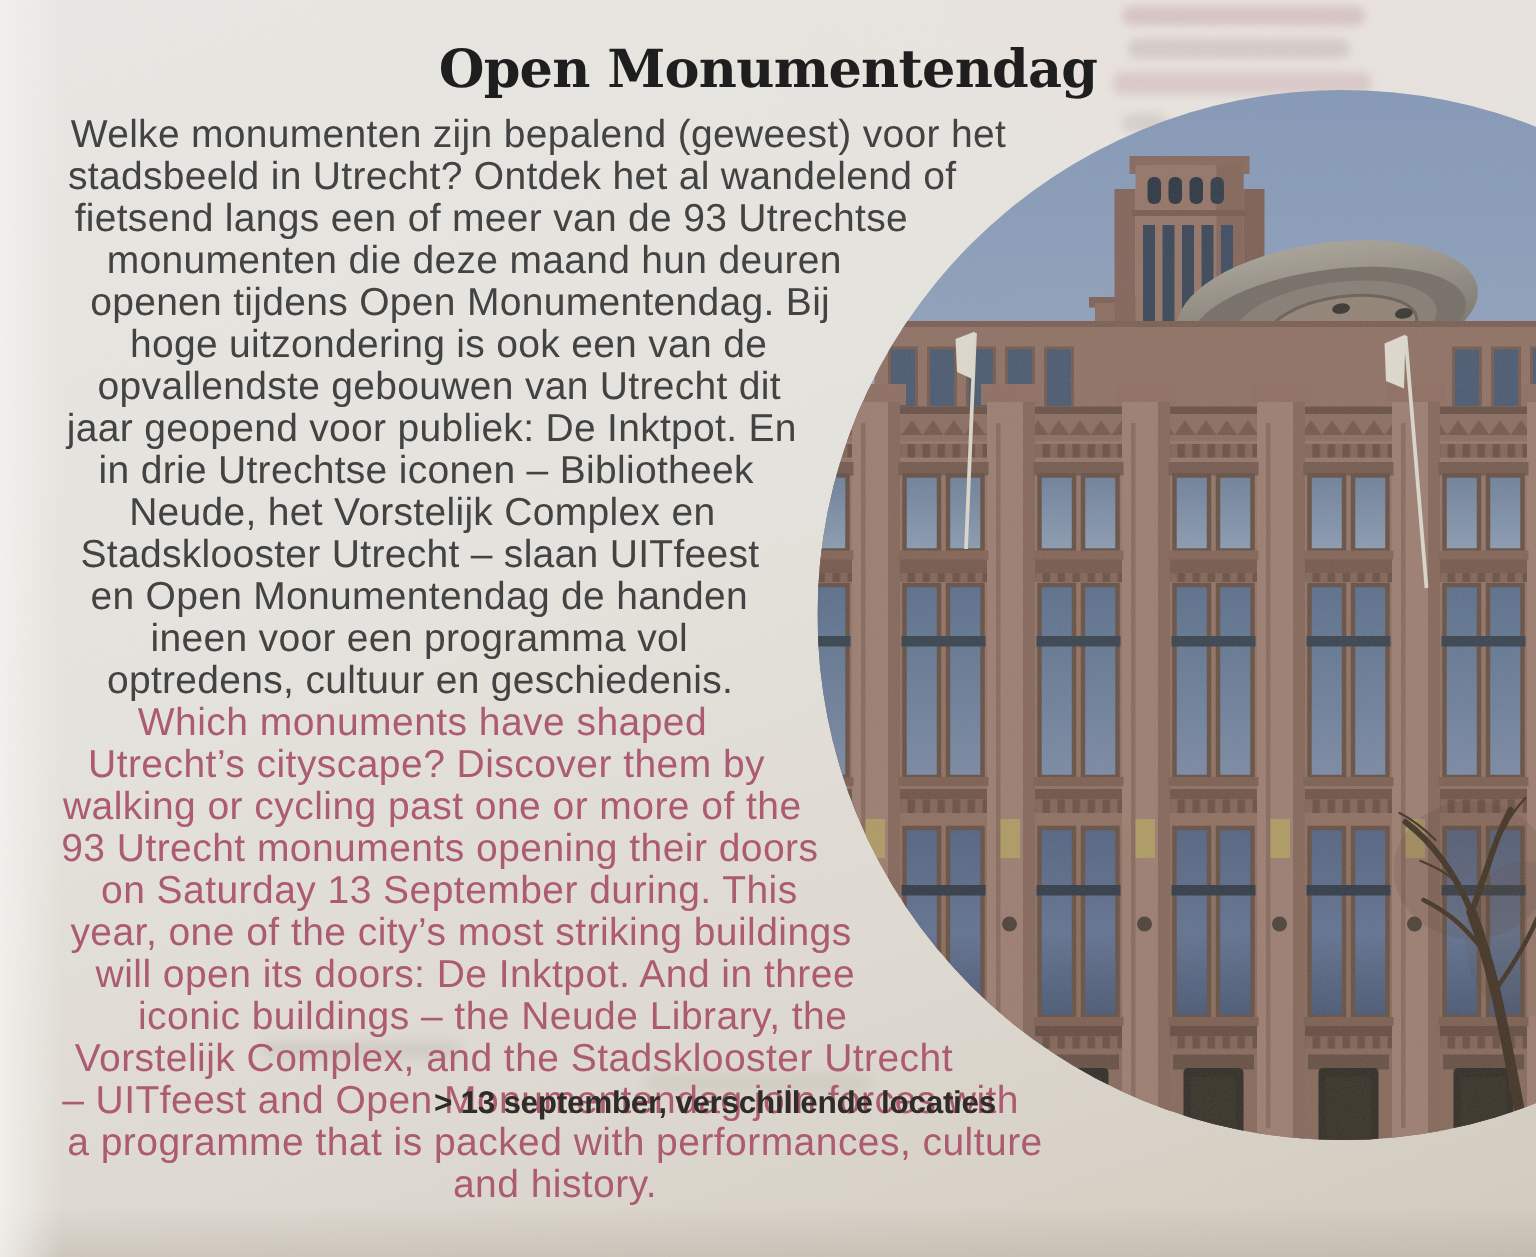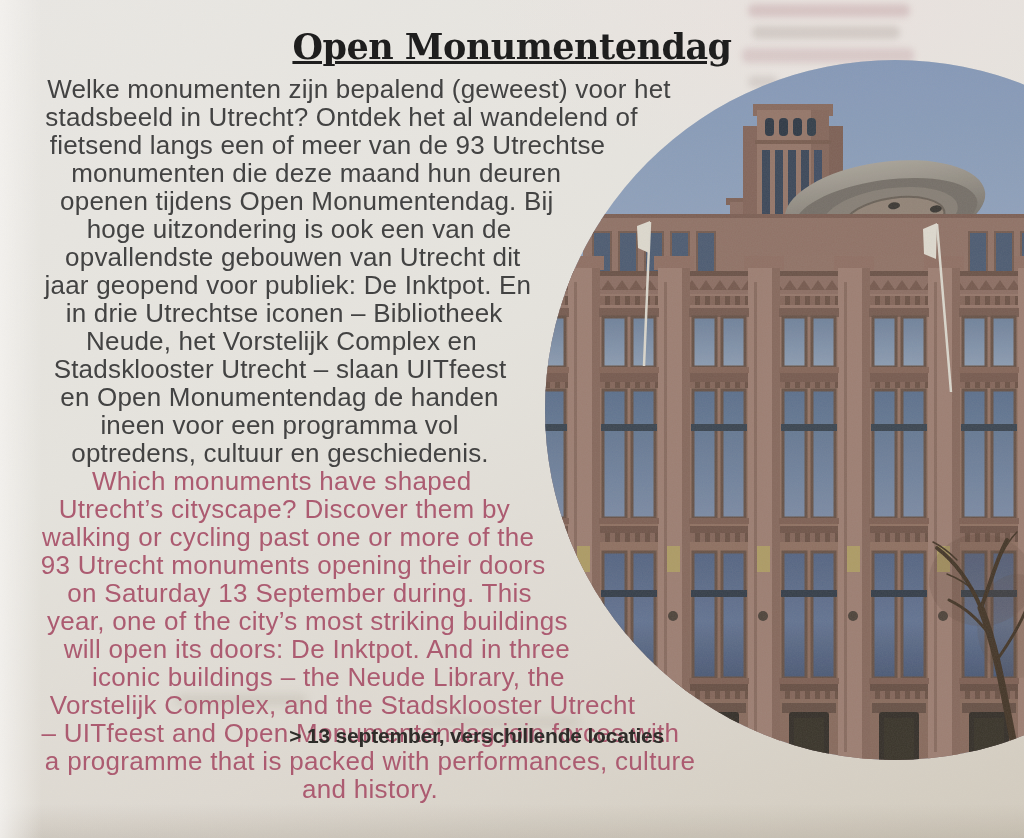--- a/index.html
+++ b/index.html
@@ -27,21 +27,21 @@
   .photo-circle{
     position:absolute; left:545px; top:60px; width:700px; height:700px;
     border-radius:50%; overflow:hidden; box-shadow:inset 0 0 8px rgba(60,50,40,.15);
     z-index:1;
   }
   .photo-circle svg{display:block;}
   
   h1.title{
     position:absolute; left:0; top:26px; width:1024px; margin:0; text-align:center;
     font-family:"DejaVu Serif","Liberation Serif",serif; font-weight:700;
-    font-size:35px; letter-spacing:-0.5px; color:var(--title-text); z-index:3;text-decoration:underline;
+    font-size:35px; letter-spacing:-0.5px; color:var(--title-text); z-index:3;
   }
   
   .body-col{
     position:absolute; left:40px; top:75px; width:660px; z-index:2;
     text-align:center; color:var(--body-text);
     font-size:26px; line-height:28px; letter-spacing:.2px;
   }
   .wrap-spacer{
     float:right; width:660px; height:700px;
     shape-outside:circle(376px at 855px 335px);

